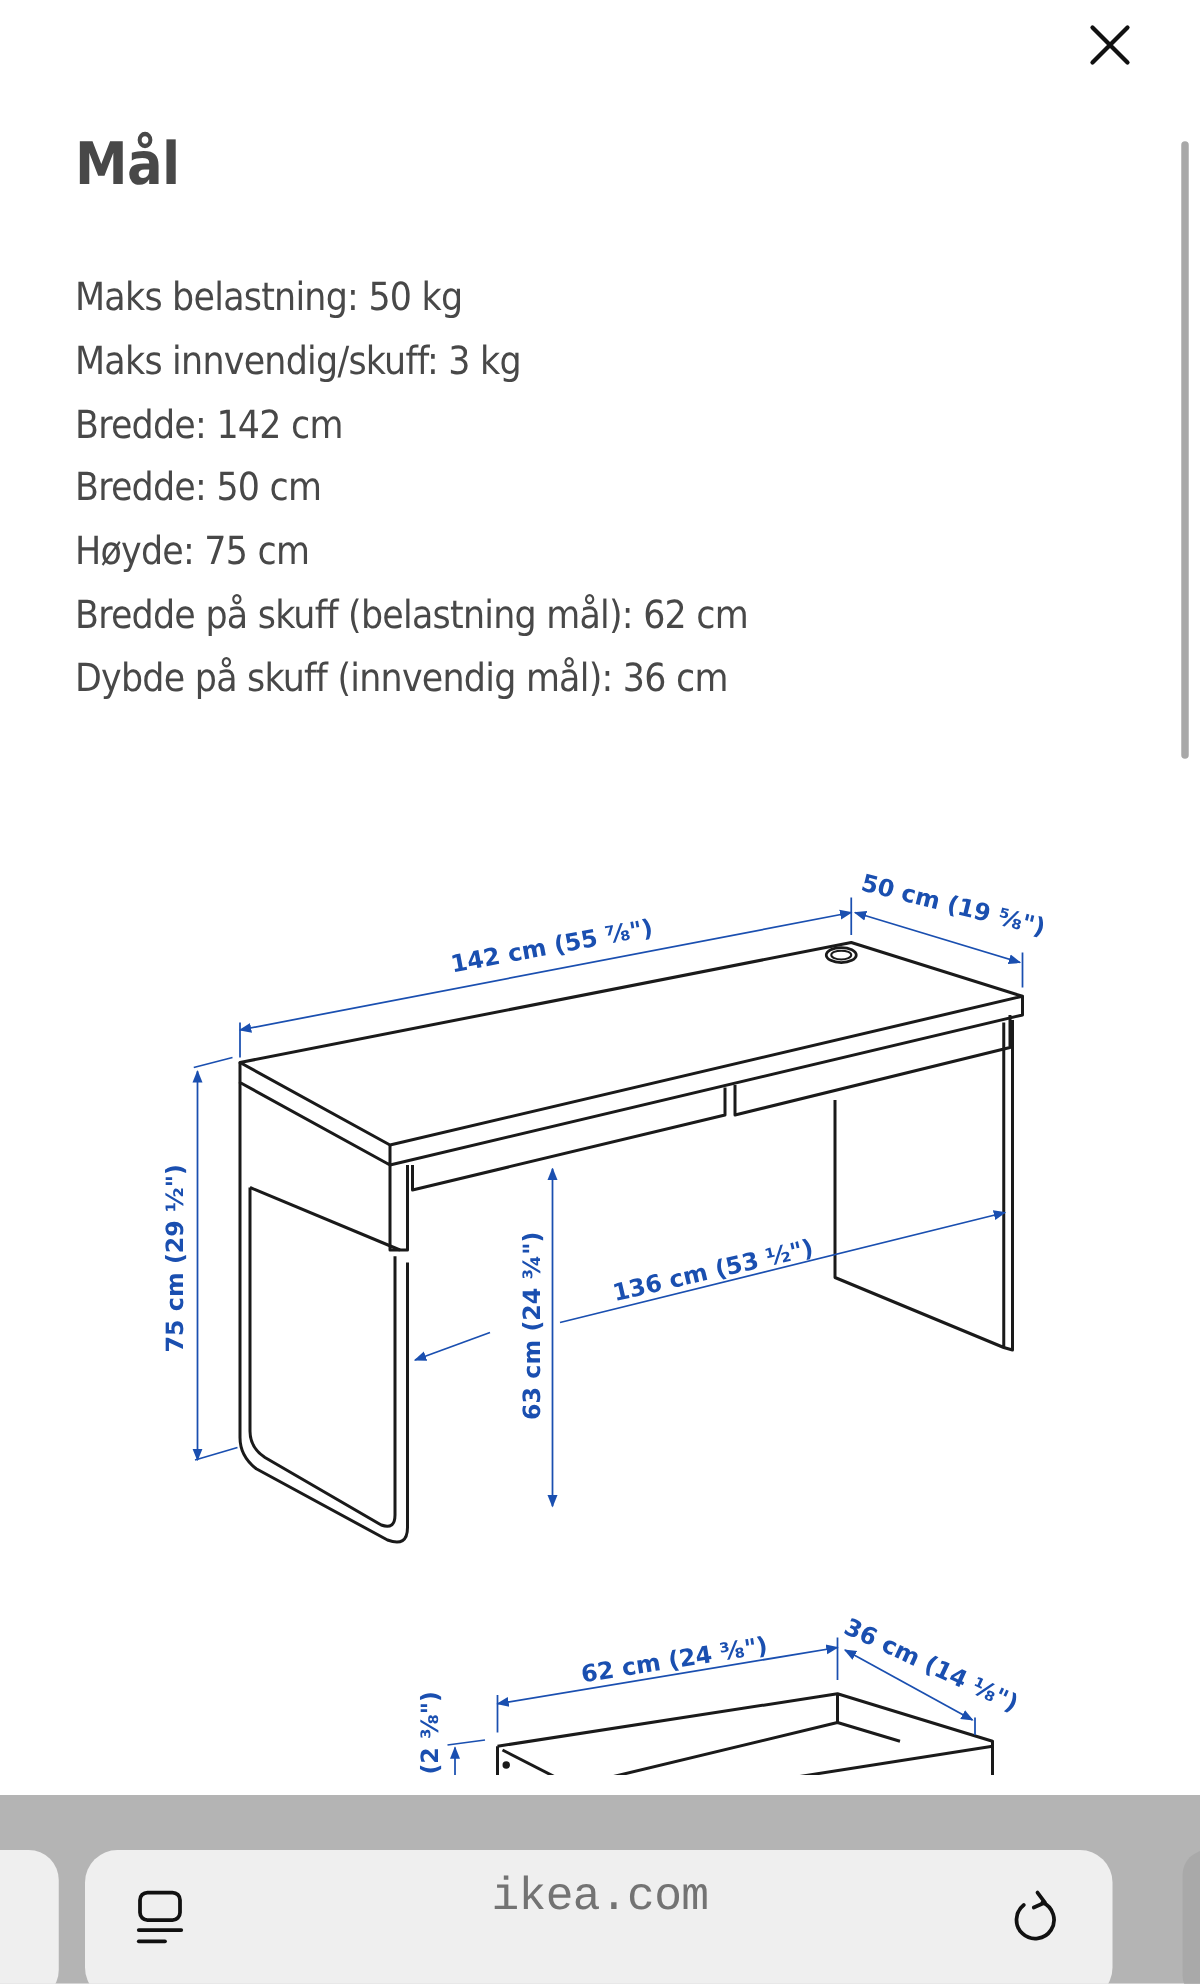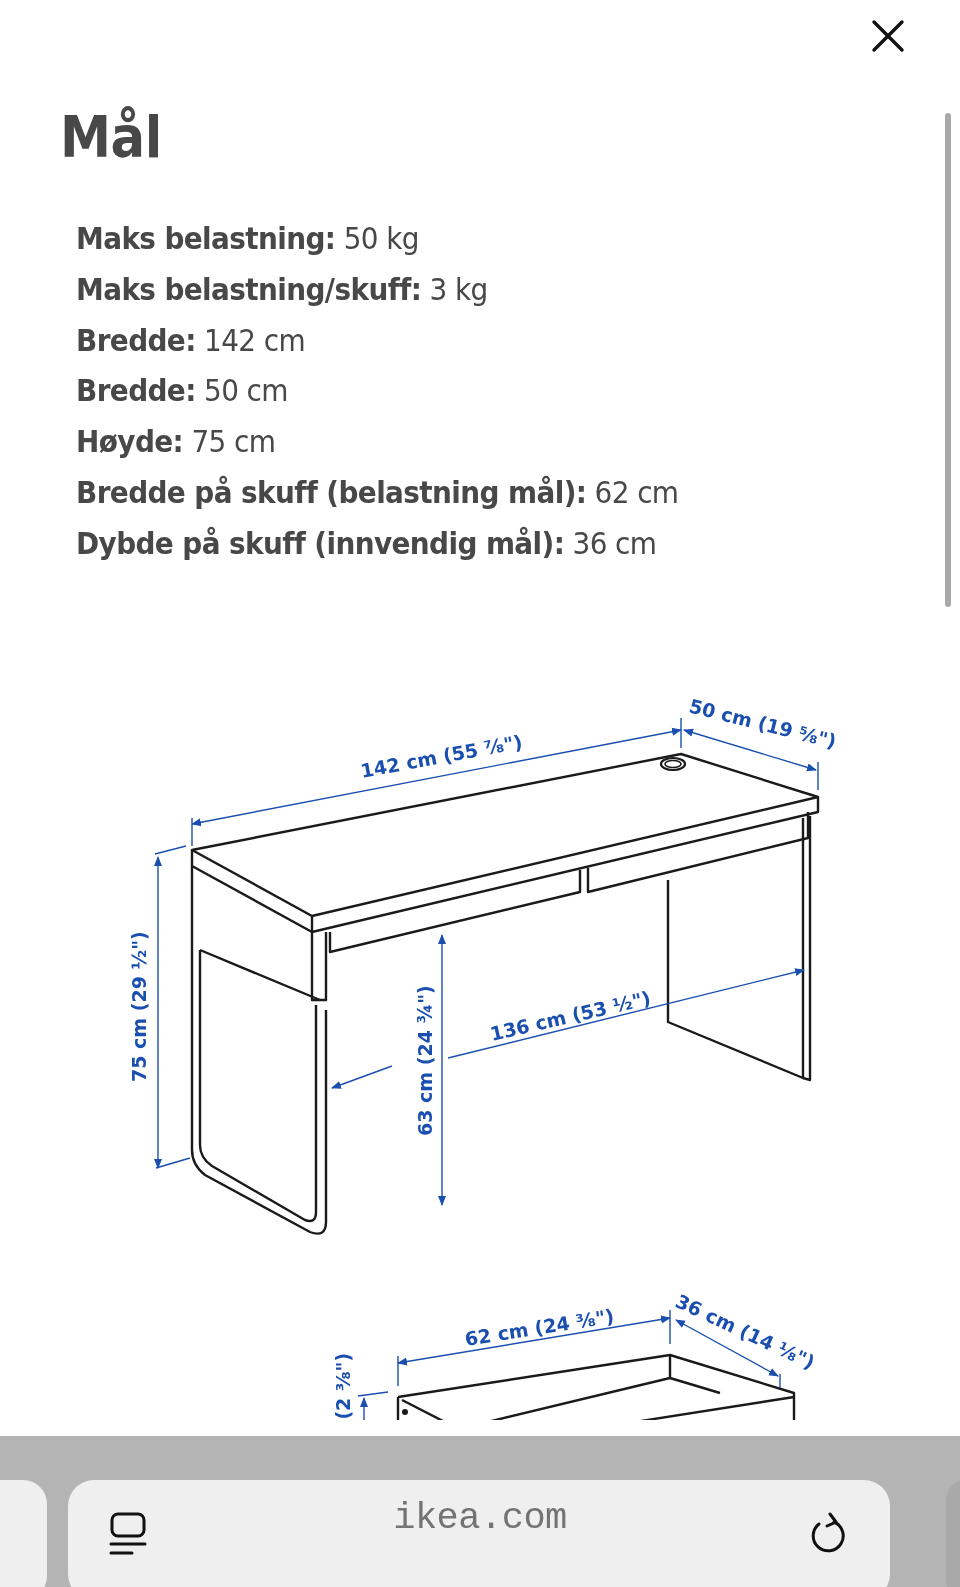--- a/index.html
+++ b/index.html
@@ -12,32 +12,32 @@
   .close-btn {
     position: absolute; left: 868px; top: 16px; width: 40px; height: 40px;
     display: flex; align-items: center; justify-content: center; cursor: pointer;
   }
   .scrollbar {
     position: absolute; left: 945px; top: 113px; width: 6px; height: 494px;
     background: #a8a8a8; border-radius: 3px;
   }
   .title {
     position: absolute; left: 60px; top: 104px; margin: 0;
-    font-size: 57px; font-weight: 700; color: #484848; letter-spacing: -0.5px;
+    font-size: 47px; font-weight: 700; color: #484848; letter-spacing: -0.5px;
     font-family: "DejaVu Sans Condensed", "DejaVu Sans", sans-serif;
     font-stretch: condensed;
   }
   .specs {
     position: absolute; left: 60px; top: 216px; margin: 0; padding: 0; list-style: none;
   }
   .specs li {
     height: 50.8px; line-height: 44px; font-size: 31px; white-space: nowrap;
     font-stretch: condensed; letter-spacing: -0.6px;
   }
-  .specs .lbl { font-weight: 700; color: #484848; margin-left: 16px; }
+  .specs .lbl { font-weight: 400; color: #484848; }
   .specs .val { font-weight: 400; color: #484848; }
   .diagram { position: absolute; left: 0; top: 640px; width: 960px; height: 780px; }
   .dim-text {
     font-family: "DejaVu Sans", "Liberation Sans", sans-serif;
     font-weight: 700; font-size: 19px; fill: #1a4fb0;
   }
   .bottom-bar {
     position: absolute; left: 0; top: 1436px; width: 960px; height: 151px;
     background: #b4b4b4;
   }
@@ -69,21 +69,21 @@
     <path d="M3 3 L31 31 M31 3 L3 31" stroke="#111" stroke-width="3.4" stroke-linecap="round"></path>
   </svg>
 </div>
 
 <div class="scrollbar"></div>
 
 <h1 class="title">Mål</h1>
 
 <ul class="specs">
   <li><span class="lbl">Maks belastning:</span><span class="val"> 50 kg</span></li>
-  <li><span class="lbl">Maks belastning/skuff:</span><span class="val"> 3 kg</span></li>
+  <li><span class="lbl">Maks innvendig/skuff:</span><span class="val"> 3 kg</span></li>
   <li><span class="lbl">Bredde:</span><span class="val"> 142 cm</span></li>
   <li><span class="lbl">Bredde:</span><span class="val"> 50 cm</span></li>
   <li><span class="lbl">Høyde:</span><span class="val"> 75 cm</span></li>
   <li><span class="lbl">Bredde på skuff (belastning mål):</span><span class="val"> 62 cm</span></li>
   <li><span class="lbl">Dybde på skuff (innvendig mål):</span><span class="val"> 36 cm</span></li>
 </ul>
 
 <svg class="diagram" viewBox="0 640 960 780" width="960" height="780">
   <defs>
     <marker id="arr" markerWidth="10" markerHeight="10" refX="9" refY="5" orient="auto-start-reverse" markerUnits="userSpaceOnUse">

